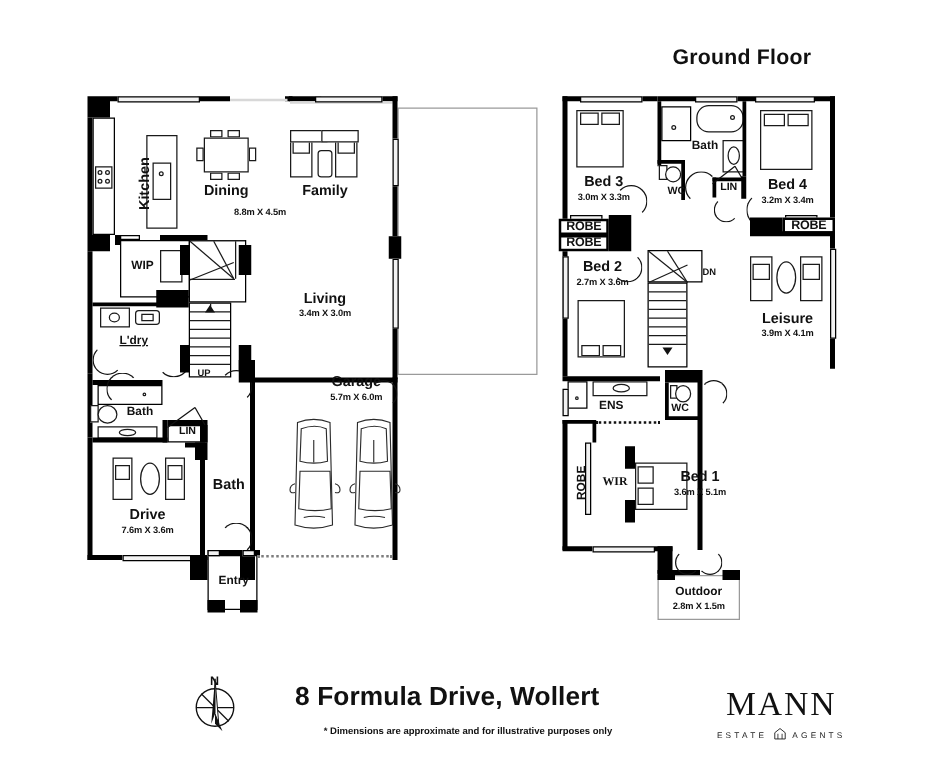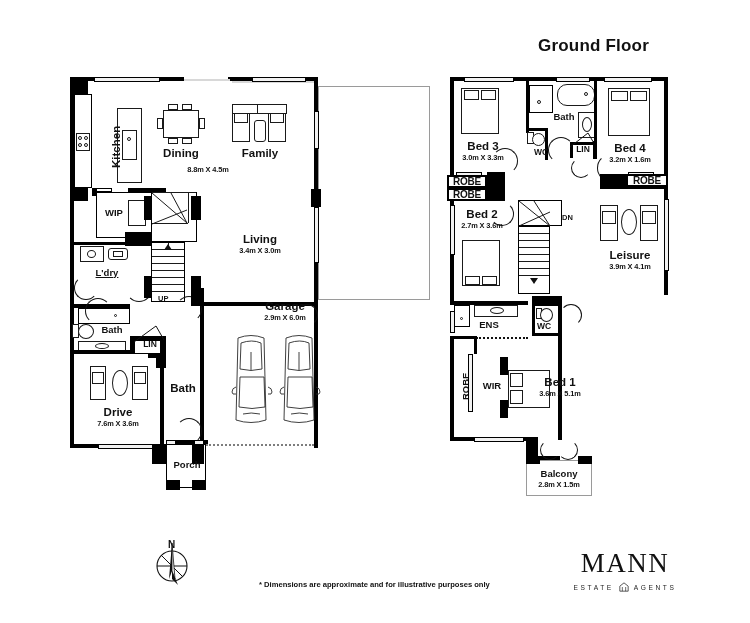--- a/index.html
+++ b/index.html
@@ -247,21 +247,21 @@
     <div class="rm" style="left:222px;top:233px;width:76px;">
       <span class="n">Living</span>
       <span class="d">3.4m X 3.0m</span>
     </div>
 
     <div class="wall" style="left:314px;top:302px;width:4px;height:146px;"></div>
     <div class="door" style="left:296px;top:304px;width:22px;height:22px;
          border-color:#111;border-left-color:transparent;border-bottom-color:transparent;"></div>
     <div class="rm" style="left:248px;top:300px;width:74px;">
       <span class="n">Garage</span>
-      <span class="d">2.9m X 6.0m</span>
+      <span class="d">5.7m X 6.0m</span>
     </div>
 
     <svg style="position:absolute;left:230px;top:330px;width:90px;height:110px;overflow:visible;pointer-events:none;">
       <g stroke="#2a2a2a" stroke-width="0.9" fill="none">
 
         <path d="M8,8 q13,-5 26,0 l2,82 q-15,5 -30,0 z"></path>
         <path d="M11,13 q11,-4 20,0 l1,26 q-11,3 -22,0 z"></path>
         <path d="M10,47 l24,0 l1,30 q-13,3 -26,0 z"></path>
         <line x1="21" y1="22" x2="21" y2="40"></line>
         <path d="M6,57 q-4,1 -4,5 q0,3 4,2"></path>
@@ -284,21 +284,21 @@
 
     <div class="outline" style="left:166px;top:444px;width:40px;height:44px;"></div>
     <div class="wall" style="left:166px;top:440px;width:10px;height:4px;"></div>
     <div class="win win-h" style="left:166px;top:440px;width:10px;"></div>
     <div class="win win-h" style="left:194px;top:440px;width:10px;"></div>
     <div class="door" style="left:176px;top:418px;width:26px;height:26px;
          border-color:#111;border-left-color:transparent;border-bottom-color:transparent;"></div>
     <div class="wall" style="left:166px;top:480px;width:14px;height:10px;"></div>
     <div class="wall" style="left:192px;top:480px;width:14px;height:10px;"></div>
     <div class="rm sm" style="left:156px;top:460px;width:62px;">
-      <span class="n">Porch</span>
+      <span class="n">Entry</span>
     </div>
   </div>
 
   <div id="first-plan" style="position:absolute;left:0;top:0;width:750px;height:520px;">
 
     <div class="wall" style="left:450px;top:77px;width:4px;height:224px;"></div>
     <div class="wall" style="left:450px;top:77px;width:14px;height:4px;"></div>
     <div class="win win-h" style="left:464px;top:77px;width:50px;"></div>
     <div class="wall" style="left:514px;top:77px;width:12px;height:4px;"></div>
     <div class="win win-h" style="left:556px;top:77px;width:34px;"></div>
@@ -373,21 +373,21 @@
     <div class="door" style="left:571px;top:158px;width:20px;height:20px;
          border-color:#111;border-right-color:transparent;border-top-color:transparent;"></div>
     <div class="door" style="left:597px;top:154px;width:28px;height:28px;
          border-color:#111;border-right-color:transparent;border-top-color:transparent;"></div>
 
     <div class="f" style="left:608px;top:88px;width:42px;height:48px;"></div>
     <div class="f" style="left:611px;top:91px;width:17px;height:10px;"></div>
     <div class="f" style="left:630px;top:91px;width:17px;height:10px;"></div>
     <div class="rm" style="left:594px;top:142px;width:72px;">
       <span class="n">Bed 4</span>
-      <span class="d">3.2m X 1.6m</span>
+      <span class="d">3.2m X 3.4m</span>
     </div>
     <div class="win win-h" style="left:628px;top:172px;width:26px;"></div>
     <div class="robe" style="left:626px;top:174px;width:42px;height:13px;">ROBE</div>
     <div class="wall" style="left:600px;top:174px;width:26px;height:13px;"></div>
     <div class="wall" style="left:600px;top:185px;width:68px;height:4px;"></div>
 
     <div class="f" style="left:600px;top:205px;width:18px;height:36px;"></div>
     <div class="f" style="left:602px;top:211px;width:14px;height:13px;"></div>
     <div class="f" style="left:640px;top:205px;width:18px;height:36px;"></div>
     <div class="f" style="left:642px;top:211px;width:14px;height:13px;"></div>
@@ -434,21 +434,21 @@
     <div class="door" style="left:560px;top:304px;width:22px;height:22px;
          border-color:#111;border-left-color:transparent;border-bottom-color:transparent;"></div>
     <div class="dotted-h" style="left:476px;top:337px;width:52px;"></div>
     <div class="wall" style="left:450px;top:336px;width:26px;height:3px;"></div>
     <div class="wall" style="left:474px;top:336px;width:3px;height:18px;"></div>
 
     <div class="wall" style="left:450px;top:336px;width:4px;height:104px;"></div>
     <div class="wall" style="left:558px;top:296px;width:4px;height:144px;"></div>
     <div class="vert sm" style="left:460px;top:400px;">ROBE</div>
     <div class="win win-v" style="left:468px;top:354px;height:58px;"></div>
-    <div class="rm sm" style="left:474px;top:381px;width:36px;">
+    <div class="rm sm" style="left:474px;top:381px;width:36px;font-family:Liberation Serif, serif;">
       <span class="n">WIR</span>
     </div>
     <div class="wall" style="left:500px;top:357px;width:8px;height:18px;"></div>
     <div class="wall" style="left:500px;top:400px;width:8px;height:18px;"></div>
     <div class="f" style="left:508px;top:370px;width:42px;height:38px;"></div>
     <div class="f" style="left:510px;top:373px;width:13px;height:14px;"></div>
     <div class="f" style="left:510px;top:390px;width:13px;height:14px;"></div>
     <div class="rm" style="left:522px;top:376px;width:76px;">
       <span class="n">Bed 1</span>
       <span class="d">3.6m X 5.1m</span>
@@ -461,37 +461,38 @@
     <div class="wall" style="left:550px;top:456px;width:10px;height:4px;"></div>
 
     <div class="outline-thin" style="left:526px;top:460px;width:66px;height:36px;"></div>
     <div class="wall" style="left:526px;top:456px;width:14px;height:8px;"></div>
     <div class="wall" style="left:578px;top:456px;width:14px;height:8px;"></div>
     <div class="door" style="left:540px;top:440px;width:20px;height:20px;
          border-color:#111;border-top-color:transparent;border-right-color:transparent;"></div>
     <div class="door" style="left:558px;top:440px;width:20px;height:20px;
          border-color:#111;border-top-color:transparent;border-left-color:transparent;"></div>
     <div class="rm sm" style="left:527px;top:469px;width:64px;">
-      <span class="n">Balcony</span>
+      <span class="n">Outdoor</span>
       <span class="d">2.8m X 1.5m</span>
     </div>
   </div>
 
   <div id="compass" style="left:150px;top:535px;width:48px;height:55px;">
     <svg width="48" height="55" viewBox="0 0 48 55">
       <text x="18" y="13" font-family="Liberation Sans, sans-serif" font-size="10" font-weight="700" fill="#111">N</text>
       <circle cx="22" cy="31" r="15" fill="none" stroke="#111" stroke-width="1.1"></circle>
       <line x1="7" y1="31" x2="37" y2="31" stroke="#111" stroke-width="1"></line>
       <line x1="11" y1="20" x2="33" y2="42" stroke="#111" stroke-width="1"></line>
       <polygon points="22,8 19,44 22,36" fill="#111"></polygon>
       <polygon points="22,8 25,44 22,36" fill="#fff" stroke="#111" stroke-width="0.8"></polygon>
       <polygon points="22,36 28,50 22,44" fill="#111"></polygon>
     </svg>
   </div>
 
+  <div id="address" style="left:236px;top:546px;">8 Formula Drive, Wollert</div>
   <div id="mann" style="left:565px;top:550px;width:120px;">
     <div class="word">MANN</div>
     <div class="sub">
       <span>ESTATE</span>
       <span>
         <svg width="10" height="10" viewBox="0 0 12 12">
           <path d="M6 1 L11 5 L11 11 L1 11 L1 5 Z" fill="none" stroke="#222" stroke-width="0.9"></path>
           <line x1="4" y1="11" x2="4" y2="6" stroke="#222" stroke-width="0.8"></line>
           <line x1="8" y1="11" x2="8" y2="6" stroke="#222" stroke-width="0.8"></line>
         </svg>

